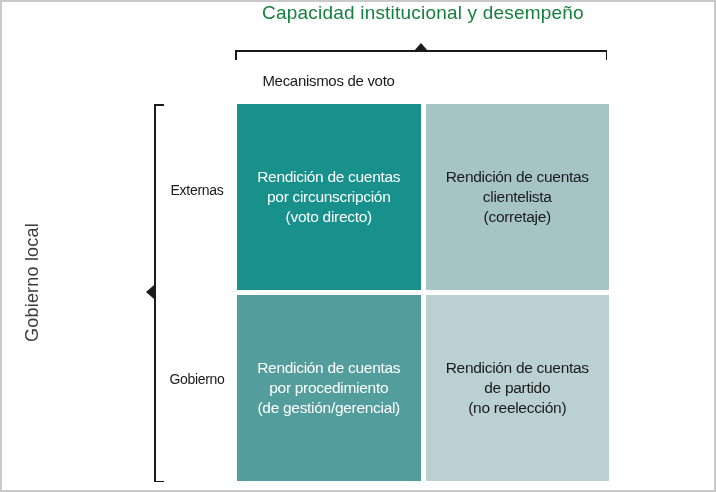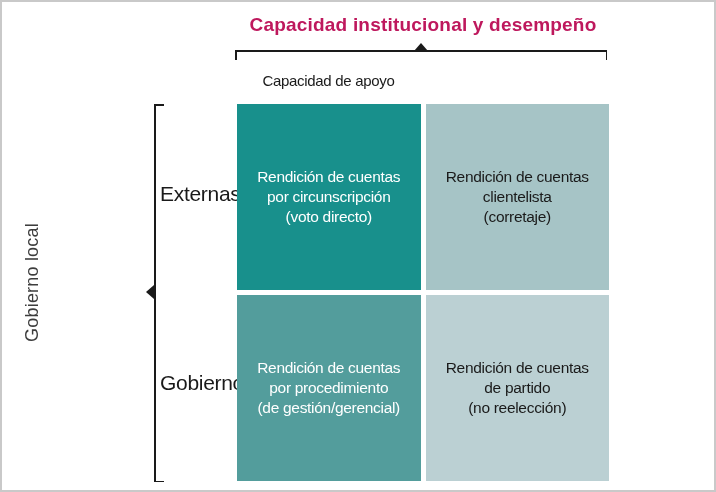--- a/index.html
+++ b/index.html
@@ -11,26 +11,26 @@
     width: 716px;
     height: 492px;
     background: #ffffff;
     border: 2px solid #c9c9c9;
     overflow: hidden;
   }
 
   
   .title {
     position: absolute;
-    left: 185px; top: 12px; width: 472px;
+    left: 185px; top: 0; width: 472px;
     text-align: center;
     font-size: 19px;
-    font-weight: 700;
+    font-weight: 400;
     letter-spacing: 0.2px;
-    color: #be185d;
+    color: #15803d;
   }
   .y-axis-label {
     position: absolute;
     left: 30px; top: 280px; width: 180px;
     text-align: center;
     font-size: 18px;
     font-weight: 400;
     letter-spacing: 0.2px;
     color: #3d3d3d;
     transform: translate(-90px, -10px) rotate(-90deg);
@@ -92,21 +92,21 @@
     color: #1a1a1a;
   }
   .col-header.col-0 { left: 235px; }
   .col-header.col-1 { left: 424px; }
 
   .row-label {
     position: absolute;
     left: 158px;
     width: 74px;
     text-align: center;
-    font-size: 21px;
+    font-size: 14px;
     letter-spacing: -0.3px;
     color: #1a1a1a;
   }
   .row-label.row-0 { top: 180px; }
   .row-label.row-1 { top: 369px; }
 
   
   .matrix {
     position: absolute;
     left: 235px; top: 102px;
@@ -141,21 +141,21 @@
   <div class="bracket-top-tick-right"></div>
   <div class="arrow-up"></div>
 
   <div class="bracket-left-line"></div>
   <div class="bracket-left-tick-top"></div>
   <div class="bracket-left-tick-bottom"></div>
   <div class="arrow-left"></div>
 
   <div class="y-axis-label">Gobierno local</div>
 
-  <div class="col-header col-0">Capacidad de apoyo</div>
+  <div class="col-header col-0">Mecanismos de voto</div>
 
   <div class="row-label row-0">Externas</div>
   <div class="row-label row-1">Gobierno</div>
 
   <div class="matrix">
     <div class="quadrant" style="background: rgb(24, 144, 140); color: rgb(255, 255, 255);">Rendición de cuentas
 por circunscripción
 (voto directo)</div>
     <div class="quadrant" style="background: rgb(166, 196, 198); color: rgb(26, 26, 26);">Rendición de cuentas
 clientelista

